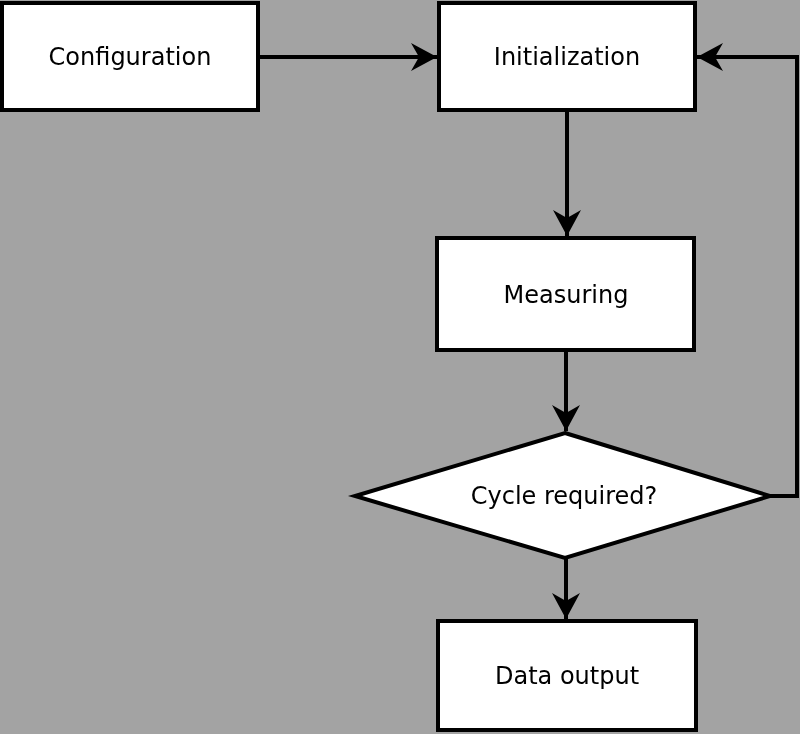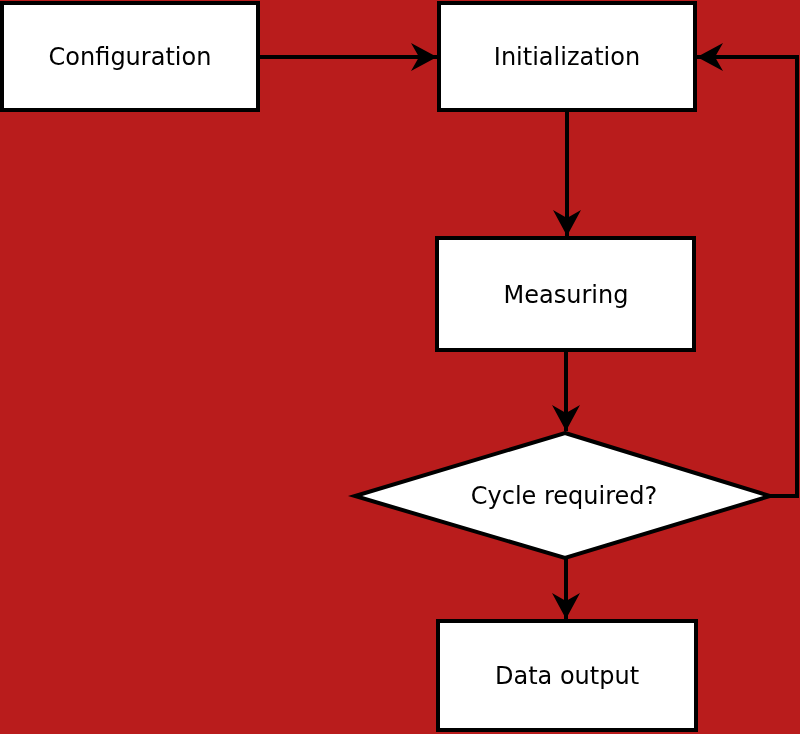--- a/index.html
+++ b/index.html
@@ -5,21 +5,21 @@
   html, body {
     margin: 0;
     padding: 0;
     background: #ffffff;
     font-family: "DejaVu Sans", "Liberation Sans", sans-serif;
   }
   .canvas-wrap {
     position: relative;
     width: 800px;
     height: 734px;
-    background: #b91c1c;
+    background: #a3a3a3;
     overflow: hidden;
   }
   svg {
     display: block;
   }
   .node-shape {
     fill: #ffffff;
     stroke: #000000;
     stroke-width: 4px;
   }

